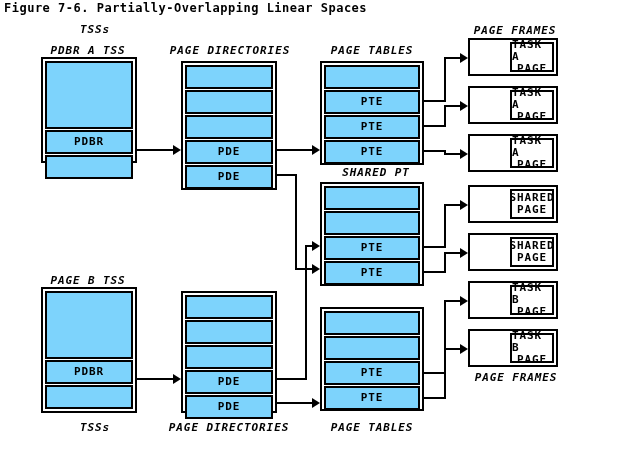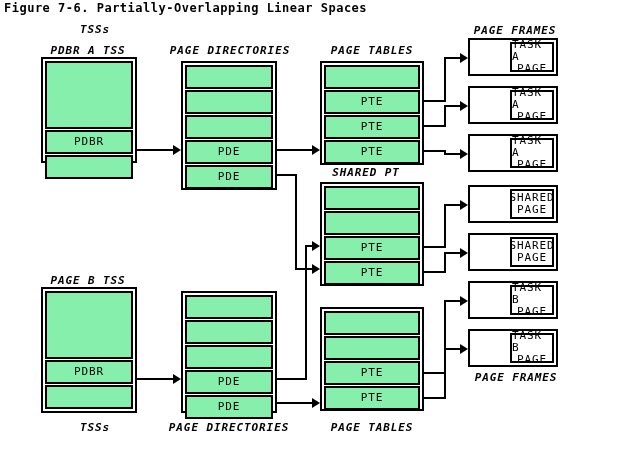--- a/index.html
+++ b/index.html
@@ -15,58 +15,58 @@
   .lbl{
     position:absolute;font-size:11px;font-weight:bold;
     letter-spacing:0.9px;white-space:nowrap;text-align:center;font-style:italic;
   }
   
   .stack{
     position:absolute;border:2px solid #000;background:#fff;
     padding:2px;box-sizing:border-box;
   }
   .row{
-    border:2px solid #000;background:#86efac;box-sizing:border-box;
+    border:2px solid #000;background:#7dd3fc;box-sizing:border-box;
     height:24px;line-height:20px;text-align:center;
-    font-size:11px;font-weight:normal;letter-spacing:0.9px;
+    font-size:11px;font-weight:bold;letter-spacing:0.9px;
     margin-bottom:1px;
   }
   .row:last-child{margin-bottom:0;}
   .row.tall{height:68px;}
   .row.blank{color:transparent;}
   
   .frame{
     position:absolute;border:2px solid #000;background:#fff;
     padding:2px;box-sizing:border-box;width:90px;height:38px;
   }
   .frame-in{
     border:2px solid #000;height:100%;box-sizing:border-box;
     display:flex;flex-direction:column;align-items:center;justify-content:center;
-    font-size:11px;font-weight:normal;letter-spacing:0.9px;line-height:12px;margin-left:38px;
+    font-size:11px;font-weight:bold;letter-spacing:0.9px;line-height:12px;margin-left:38px;
   }
   
   .hline{position:absolute;height:2px;background:#000;}
   .vline{position:absolute;width:2px;background:#000;}
   .arrow{
     position:absolute;width:0;height:0;
     border-top:5px solid transparent;border-bottom:5px solid transparent;
     border-left:8px solid #000;
   }
 </style>
 </head>
 <body>
 
 <div class="fig-title">Figure 7-6. Partially-Overlapping Linear Spaces</div>
 
 <div class="lbl" style="left:60px;top:23px;width:70px;">TSSs</div>
 <div class="lbl" style="left:33px;top:44px;width:110px;">PDBR A TSS</div>
 <div class="lbl" style="left:160px;top:44px;width:140px;">PAGE DIRECTORIES</div>
 <div class="lbl" style="left:312px;top:44px;width:120px;">PAGE TABLES</div>
 <div class="lbl" style="left:470px;top:24px;width:90px;">PAGE FRAMES</div>
-<div class="lbl" style="left:316px;top:166px;width:100px;">SHARED PT</div>
+<div class="lbl" style="left:326px;top:166px;width:100px;">SHARED PT</div>
 
 <div class="lbl" style="left:33px;top:274px;width:110px;">PAGE B TSS</div>
 <div class="lbl" style="left:60px;top:421px;width:70px;">TSSs</div>
 <div class="lbl" style="left:155px;top:421px;width:148px;">PAGE DIRECTORIES</div>
 <div class="lbl" style="left:312px;top:421px;width:120px;">PAGE TABLES</div>
 <div class="lbl" style="left:468px;top:371px;width:96px;">PAGE FRAMES</div>
 
 <div class="stack" id="tssA" style="left:41px;top:57px;width:96px;height:106px;">
     <div class="row tall blank"></div>
     <div class="row">PDBR</div>

